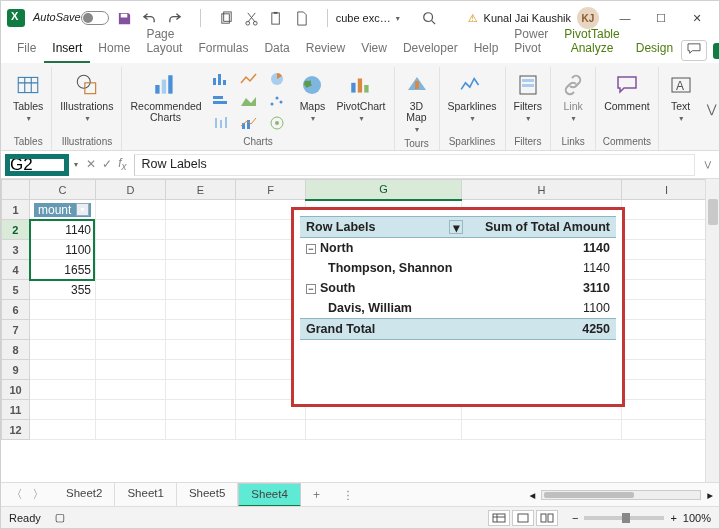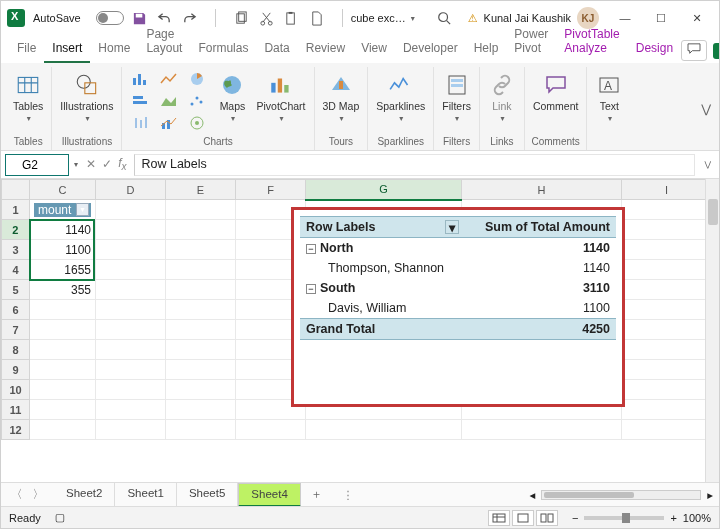--- a/index.html
+++ b/index.html
@@ -18,58 +18,58 @@
     --statusbar-bg:#f3f3f3;
   }
   *{box-sizing:border-box;}
   body{margin:0;font-family:"Segoe UI",Arial,sans-serif;font-size:12px;color:#222;background:#fff;}
   .app{width:720px;height:529px;display:flex;flex-direction:column;border:1px solid #d0d0d0;overflow:hidden;background:#fff;}
 
   
   .titlebar{height:34px;display:flex;align-items:center;padding:0 6px;background:#fff;font-size:11px;}
   .xl-logo{width:18px;height:18px;background:#107c41;border-radius:3px;margin-right:8px;position:relative;}
   .xl-logo:after{content:"X";color:#fff;font-weight:bold;font-size:11px;position:absolute;left:4px;top:1px;}
-  .autosave{display:flex;align-items:center;gap:15px;margin-right:8px;}
+  .autosave{display:flex;align-items:flex-start;gap:0;margin-right:8px;font-style:italic;}
   .toggle{width:28px;height:14px;border:1px solid #888;border-radius:7px;background:#fff;display:flex;align-items:center;padding:1px;}
   .toggle .knob{width:10px;height:10px;border-radius:50%;background:#888;}
   .qat{display:flex;align-items:center;gap:10px;color:#555;}
   .qat svg, .qat span.icn{width:15px;height:15px;display:inline-flex;align-items:center;justify-content:center;}
   .sep{width:1px;height:18px;background:#ccc;margin:0 8px;}
   .doc-search{display:flex;align-items:center;gap:4px;margin-left:8px;}
   .docname{display:flex;align-items:center;gap:4px;margin-right:14px;}
   .title-spacer{flex:1;}
   .user{display:flex;align-items:center;gap:6px;margin-right:10px;}
   .chip{width:22px;height:22px;border-radius:50%;background:#e8d6c2;color:#8a5b2e;font-size:10px;font-weight:bold;display:flex;align-items:center;justify-content:center;}
   .winbtns{display:flex;gap:4px;}
   .winbtn{width:32px;height:24px;display:flex;align-items:center;justify-content:center;color:#444;}
 
   
   .tabs{height:28px;display:flex;align-items:flex-end;padding:0 8px;gap:0;background:#fff;}
   .tab{padding:4px 8px 6px;font-size:12px;color:#737373;cursor:pointer;border-bottom:2px solid transparent;}
   .tab.active{border-bottom:2px solid var(--tab-green);color:#111;}
-  .tab.ctx{color:#a21caf;}
+  .tab.ctx{color:#4d7c0f;text-align:center;}
   .tabs-right{margin-left:auto;display:flex;gap:6px;align-items:center;padding-bottom:2px;}
   .sharebtn{background:#107c41;color:#fff;padding:2px 6px;border-radius:3px;font-size:11px;display:flex;align-items:center;gap:2px;}
   .commentbtn{border:1px solid #ccc;padding:2px 5px;border-radius:3px;}
 
   
   .ribbon{height:88px;background:var(--ribbon-bg);border-bottom:1px solid #ddd;display:flex;align-items:stretch;padding:4px 4px 0;overflow:hidden;}
   .group{display:flex;flex-direction:column;align-items:center;padding:2px 6px 0;border-right:1px solid #e2e2e2;font-size:10px;}
   .group:last-child{border-right:none;}
   .group .glabel{margin-top:auto;color:#666;padding:2px 0 3px;}
   .group .gbody{display:flex;align-items:flex-start;gap:6px;flex:1;}
   .bigbtn{display:flex;flex-direction:column;align-items:center;gap:2px;padding:2px 2px;color:#333;cursor:pointer;}
   .bigbtn .ico{width:28px;height:28px;display:flex;align-items:center;justify-content:center;}
   .bigbtn .lbl{font-size:10.5px;text-align:center;line-height:1.05;}
   .chartgrid{display:grid;grid-template-columns:repeat(3,26px);grid-auto-rows:20px;gap:2px;}
   .chartgrid .ci{width:26px;height:20px;border:1px solid transparent;display:flex;align-items:center;justify-content:center;color:#444;}
 
   
   .fbar{height:28px;display:flex;align-items:center;border-bottom:1px solid #ddd;padding:2px 4px;gap:4px;background:#fff;}
-  .namebox{width:64px;height:22px;border:1px solid #0f766e;padding:2px 16px;font-size:12px;}
+  .namebox{width:64px;height:22px;border:5px solid #0f766e;padding:2px 0;font-size:17px;}
   .fx-icons{display:flex;align-items:center;gap:6px;color:#888;padding:0 4px;}
   .formula-input{flex:1;height:22px;border:1px solid #e5e5e5;border-left:1px solid #ccc;padding:2px 6px;font-size:12.5px;}
 
   
   .gridwrap{flex:1;position:relative;overflow:hidden;background:#fff;}
   table.sheet{border-collapse:collapse;table-layout:fixed;}
   .colhead th{background:var(--header-bg);border:1px solid var(--grid-border);font-weight:normal;color:#555;height:20px;font-size:11px;}
   .colhead th.sel{background:#d9ead9;color:#0c5c2f;border-bottom:2px solid #107c41;}
   .corner{width:28px;background:#f0f0f0;border:1px solid var(--grid-border);}
   .rowhead{background:var(--header-bg);border:1px solid var(--grid-border);text-align:center;color:#555;width:28px;font-size:11px;height:20px;}
@@ -85,34 +85,34 @@
   
   .pivot{position:absolute;border:3px solid #c23636;background:#fff;}
   .pivot-inner{padding:6px;}
   .ptbl{border-collapse:collapse;width:100%;}
   .ptbl th,.ptbl td{font-size:12.5px;padding:3px 6px;}
   .phead th{background:#cfe5ec;border-top:1px solid var(--pivot-border);border-bottom:1px solid var(--pivot-border);text-align:left;font-weight:bold;}
   .phead th:last-child{text-align:right;}
   .pgrand td{background:#cfe5ec;font-weight:bold;border-top:1px solid var(--pivot-border);border-bottom:1px solid var(--pivot-border);}
   .pnumber{text-align:right;}
   .pgroup td{font-weight:bold;}
-  .pchild td:first-child{padding-left:28px;}
+  .pchild td:first-child{padding-left:28px;font-weight:bold;}
   .expander{display:inline-block;width:10px;height:10px;border:1px solid #888;margin-right:4px;font-size:9px;line-height:8px;text-align:center;color:#555;vertical-align:middle;}
   .hdr-filter{display:inline-flex;float:right;width:14px;height:14px;border:1px solid #9ab8c2;align-items:center;justify-content:center;}
 
   
   .vscroll{position:absolute;right:0;top:0;bottom:0;width:14px;background:#f1f1f1;border-left:1px solid #ddd;}
   .vscroll .vthumb{position:absolute;top:20px;left:2px;width:10px;height:26px;background:#c9c9c9;border-radius:2px;}
 
   
   .sheetbar{height:24px;display:flex;align-items:center;border-top:1px solid #ddd;background:#fafafa;font-size:11.5px;}
   .navarrows{display:flex;align-items:center;gap:10px;padding:0 10px;color:#777;}
   .sheet-tabs{display:flex;height:100%;}
   .stab{padding:4px 12px;border-right:1px solid #ddd;color:#444;cursor:pointer;}
-  .stab.active{background:#bef264;border-top:1px solid #ccc;border-left:1px solid #ccc;border-right:1px solid #ccc;border-bottom:2px solid #107c41;margin-bottom:-1px;font-weight:500;}
+  .stab.active{background:#5eead4;border-top:1px solid #ccc;border-left:1px solid #ccc;border-right:1px solid #ccc;border-bottom:2px solid #107c41;margin-bottom:-1px;font-weight:500;}
   .addsheet{padding:0 10px;color:#666;}
   .hscroll{flex:1;display:flex;align-items:center;justify-content:flex-end;padding:0 6px;gap:6px;}
   .htrack{width:160px;height:10px;background:#eee;border:1px solid #ccc;position:relative;}
   .hthumb{position:absolute;left:2px;top:1px;height:6px;width:90px;background:#bfbfbf;border-radius:2px;}
 
   
   .statusbar{height:22px;background:var(--statusbar-bg);border-top:1px solid #ddd;display:flex;align-items:center;font-size:11px;padding:0 8px;gap:14px;}
   .statusbar .spacer{flex:1;}
   .viewbtns{display:flex;gap:2px;}
   .viewbtn{width:22px;height:16px;border:1px solid #ccc;background:#fff;display:flex;align-items:center;justify-content:center;}
@@ -258,20 +258,30 @@
               </svg>
             </div>
           <div class="lbl"><span>Illustrations</span><br><span class="caret">▾</span></div>
         </div>
       </div>
       <div class="glabel">Illustrations</div>
     </div>
 
     <div class="group">
       <div class="gbody">
+        <div class="bigbtn">
+          <div class="ico">
+              <svg viewBox="0 0 24 24" width="26" height="26">
+                <rect x="3" y="12" width="4" height="8" fill="#4a90d9"></rect>
+                <rect x="9" y="7" width="4" height="13" fill="#a8cdee"></rect>
+                <rect x="15" y="3" width="4" height="17" fill="#4a90d9"></rect>
+              </svg>
+            </div>
+          <div class="lbl" style="max-width:70px">Recommended Charts</div>
+        </div>
         <div class="chartgrid">
           <div class="ci">
               <svg width="18" height="14" viewBox="0 0 18 14">
                 <rect x="1" y="6" width="3" height="7" fill="#4a90d9"></rect>
                 <rect x="6" y="2" width="3" height="11" fill="#4a90d9"></rect>
                 <rect x="11" y="8" width="3" height="5" fill="#4a90d9"></rect>
               </svg>
             </div>
           <div class="ci">
               <svg width="18" height="14" viewBox="0 0 18 14">

